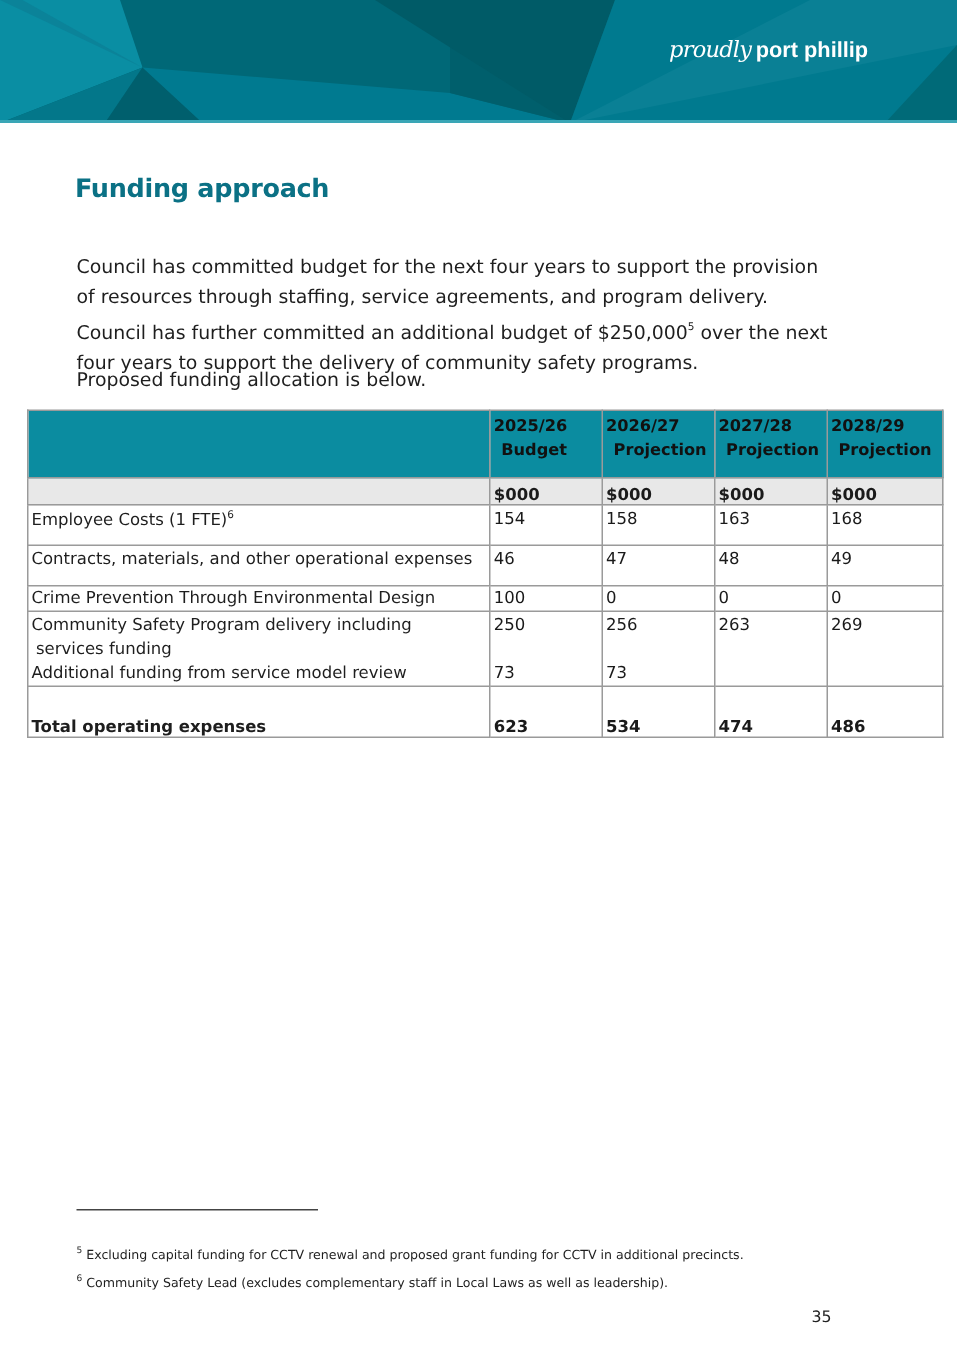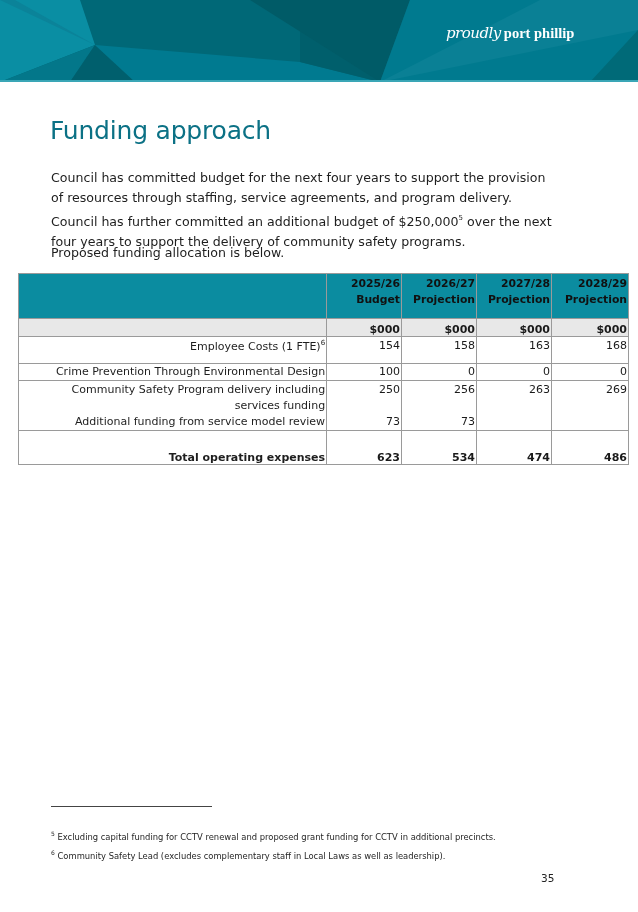--- a/index.html
+++ b/index.html
@@ -4,29 +4,29 @@
 <style>
   * { box-sizing: border-box; margin: 0; padding: 0; }
   html, body { width: 638px; height: 912px; background: #ffffff; overflow: hidden; }
   body { font-family: "DejaVu Sans", sans-serif; color: #1a1a1a; position: relative; }
 
   .banner { position: absolute; left: 0; top: 0; width: 638px; height: 82px; overflow: hidden; background: #006877; }
   .banner svg { position: absolute; left: 0; top: 0; }
   .banner-rule { position: absolute; left: 0; top: 80px; width: 638px; height: 2px; background: #3aa6b6; }
   .logo { position: absolute; left: 446px; top: 23px; color: #ffffff; white-space: nowrap; }
   .logo .script { font-family: "DejaVu Serif", serif; font-style: italic; font-size: 15px; letter-spacing: -0.5px; }
-  .logo .brand { font-family: Liberation Serif, serif; font-weight: bold; font-size: 14.5px; margin-left: 3px; }
+  .logo .brand { font-family: Liberation Sans, sans-serif; font-weight: bold; font-size: 14.5px; margin-left: 3px; }
 
-  h1.title { position: absolute; left: 50px; top: 116px; font-size: 25px; font-weight: normal; color: #0b7185; letter-spacing: -0.2px; }
+  h1.title { position: absolute; left: 50px; top: 116px; font-size: 17px; font-weight: bold; color: #0b7185; letter-spacing: -0.2px; }
   .para { position: absolute; left: 51px; top: 168px; width: 505px; font-size: 12.6px; line-height: 20px; color: #1e1e1e; }
   .para sup { font-size: 7px; vertical-align: 6px; }
   .para2 { position: absolute; left: 51px; top: 245px; font-size: 12.6px; color: #1e1e1e; }
 
   table.fund { position: absolute; left: 18px; top: 273px; width: 611px; border-collapse: collapse; font-size: 11px; }
-  table.fund td, table.fund th { border: 1px solid #9a9a9a; vertical-align: top; padding: 2px 1px 0 2px; text-align: right; font-weight: normal; }
+  table.fund td, table.fund th { border: 1px solid #9a9a9a; vertical-align: top; padding: 2px 1px 0 2px; text-align: left; font-weight: normal; }
   table.fund col.c0 { width: 309px; }
   table.fund col.c1, table.fund col.c2, table.fund col.c3 { width: 75px; }
   table.fund col.c4 { width: 77px; }
   tr.head th { background: #0b8ca0; height: 45px; color: #111; font-weight: bold; font-size: 10.8px; line-height: 16px; }
   tr.head th span.l2 { display: block; padding-left: 5px; }
   tr.units td { background: #e8e8e8; height: 17px; font-weight: bold; padding-top: 4px; }
   tr.r-emp td, tr.r-con td { height: 27px; padding-top: 2px; }
   tr.r-cri td { height: 17px; padding-top: 1px; }
   tr.r-com td { height: 50px; line-height: 16px; padding-top: 1px; margin-left: 28px; }
   tr.r-tot td { height: 26px; font-weight: bold; padding-top: 20px; }
@@ -95,20 +95,27 @@
     <td>$000</td>
     <td>$000</td>
   </tr>
   <tr class="r-emp">
     <td class="label"><span>Employee Costs (1 FTE)</span><sup class="fn">6</sup></td>
     <td>154</td>
     <td>158</td>
     <td>163</td>
     <td>168</td>
   </tr>
+  <tr class="r-con">
+    <td class="label">Contracts, materials, and other operational expenses</td>
+    <td>46</td>
+    <td>47</td>
+    <td>48</td>
+    <td>49</td>
+  </tr>
   <tr class="r-cri">
     <td class="label">Crime Prevention Through Environmental Design</td>
     <td>100</td>
     <td>0</td>
     <td>0</td>
     <td>0</td>
   </tr>
   <tr class="r-com">
     <td class="label">
       <span class="sub">Community Safety Program delivery including</span>

